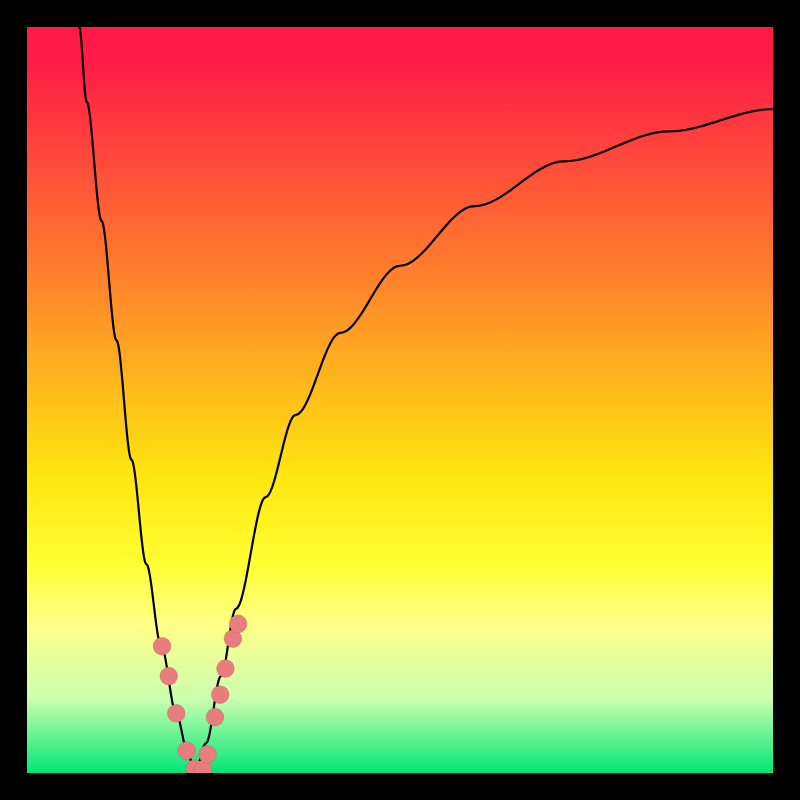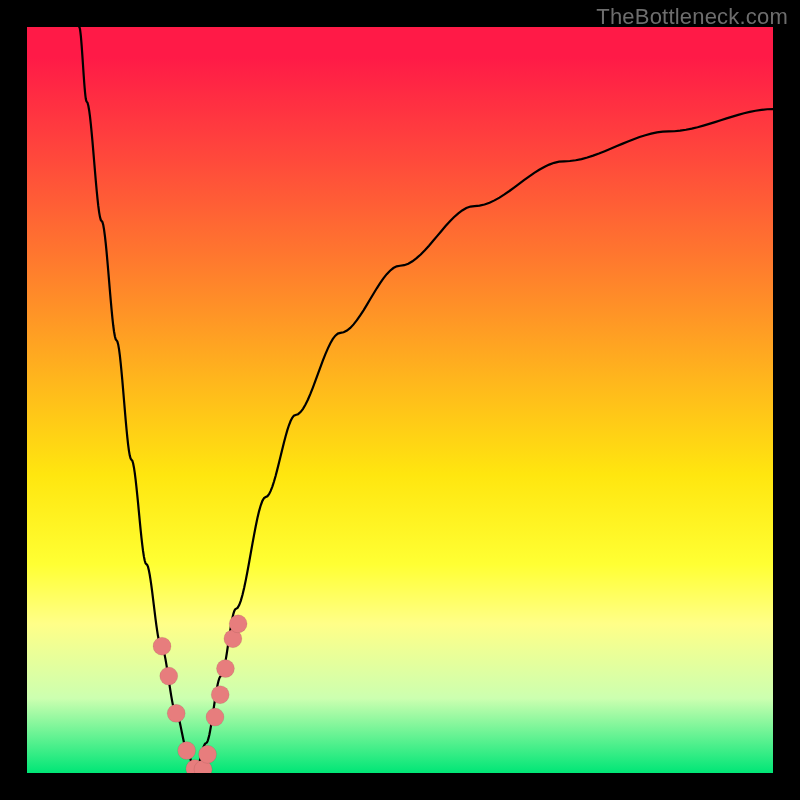--- a/index.html
+++ b/index.html
@@ -84,14 +84,13 @@
           <circle cx="176.06" cy="742.27" r="9" class="dot"></circle>
           <circle cx="180.53" cy="727.35" r="9" class="dot"></circle>
           <circle cx="187.99" cy="690.05" r="9" class="dot"></circle>
           <circle cx="193.21" cy="667.67" r="9" class="dot"></circle>
           <circle cx="198.44" cy="641.56" r="9" class="dot"></circle>
           <circle cx="205.90" cy="611.72" r="9" class="dot"></circle>
           <circle cx="211.12" cy="596.80" r="9" class="dot"></circle>
         </g>
     </svg>
   </div>
-  <div class="watermark">TheBottleneck.com</div>
 </div>
 
 </body></html>

